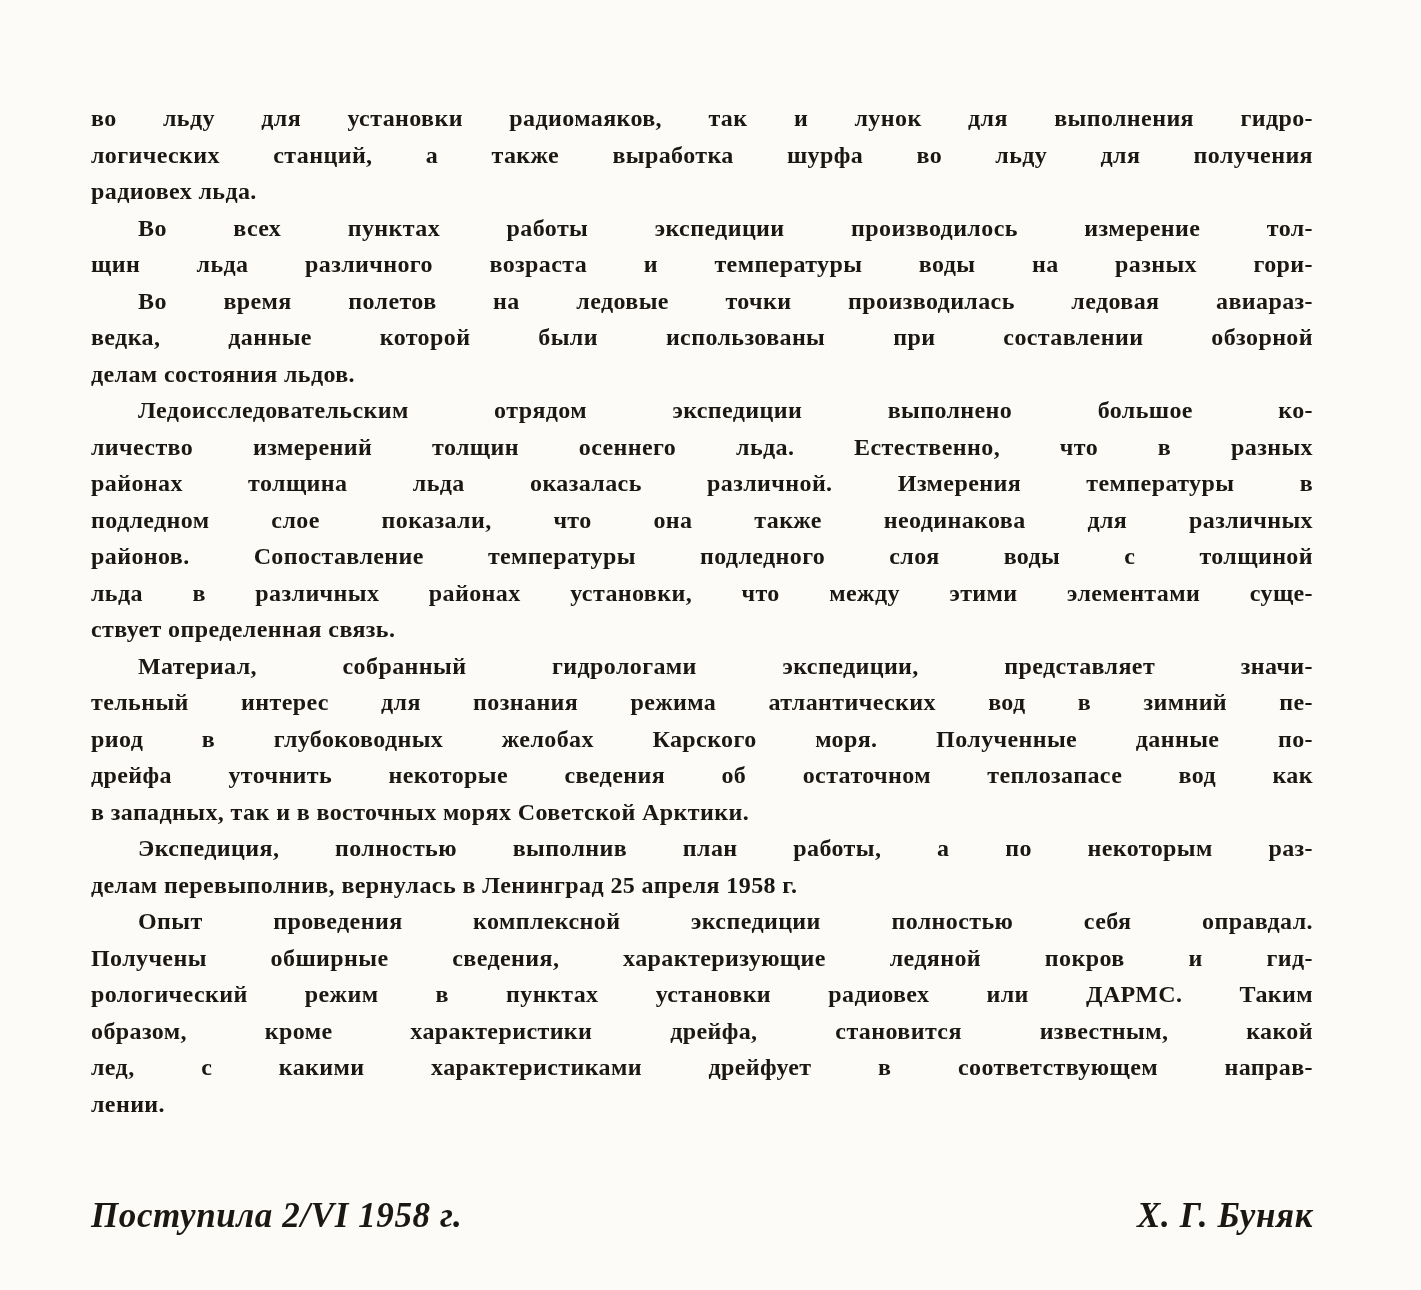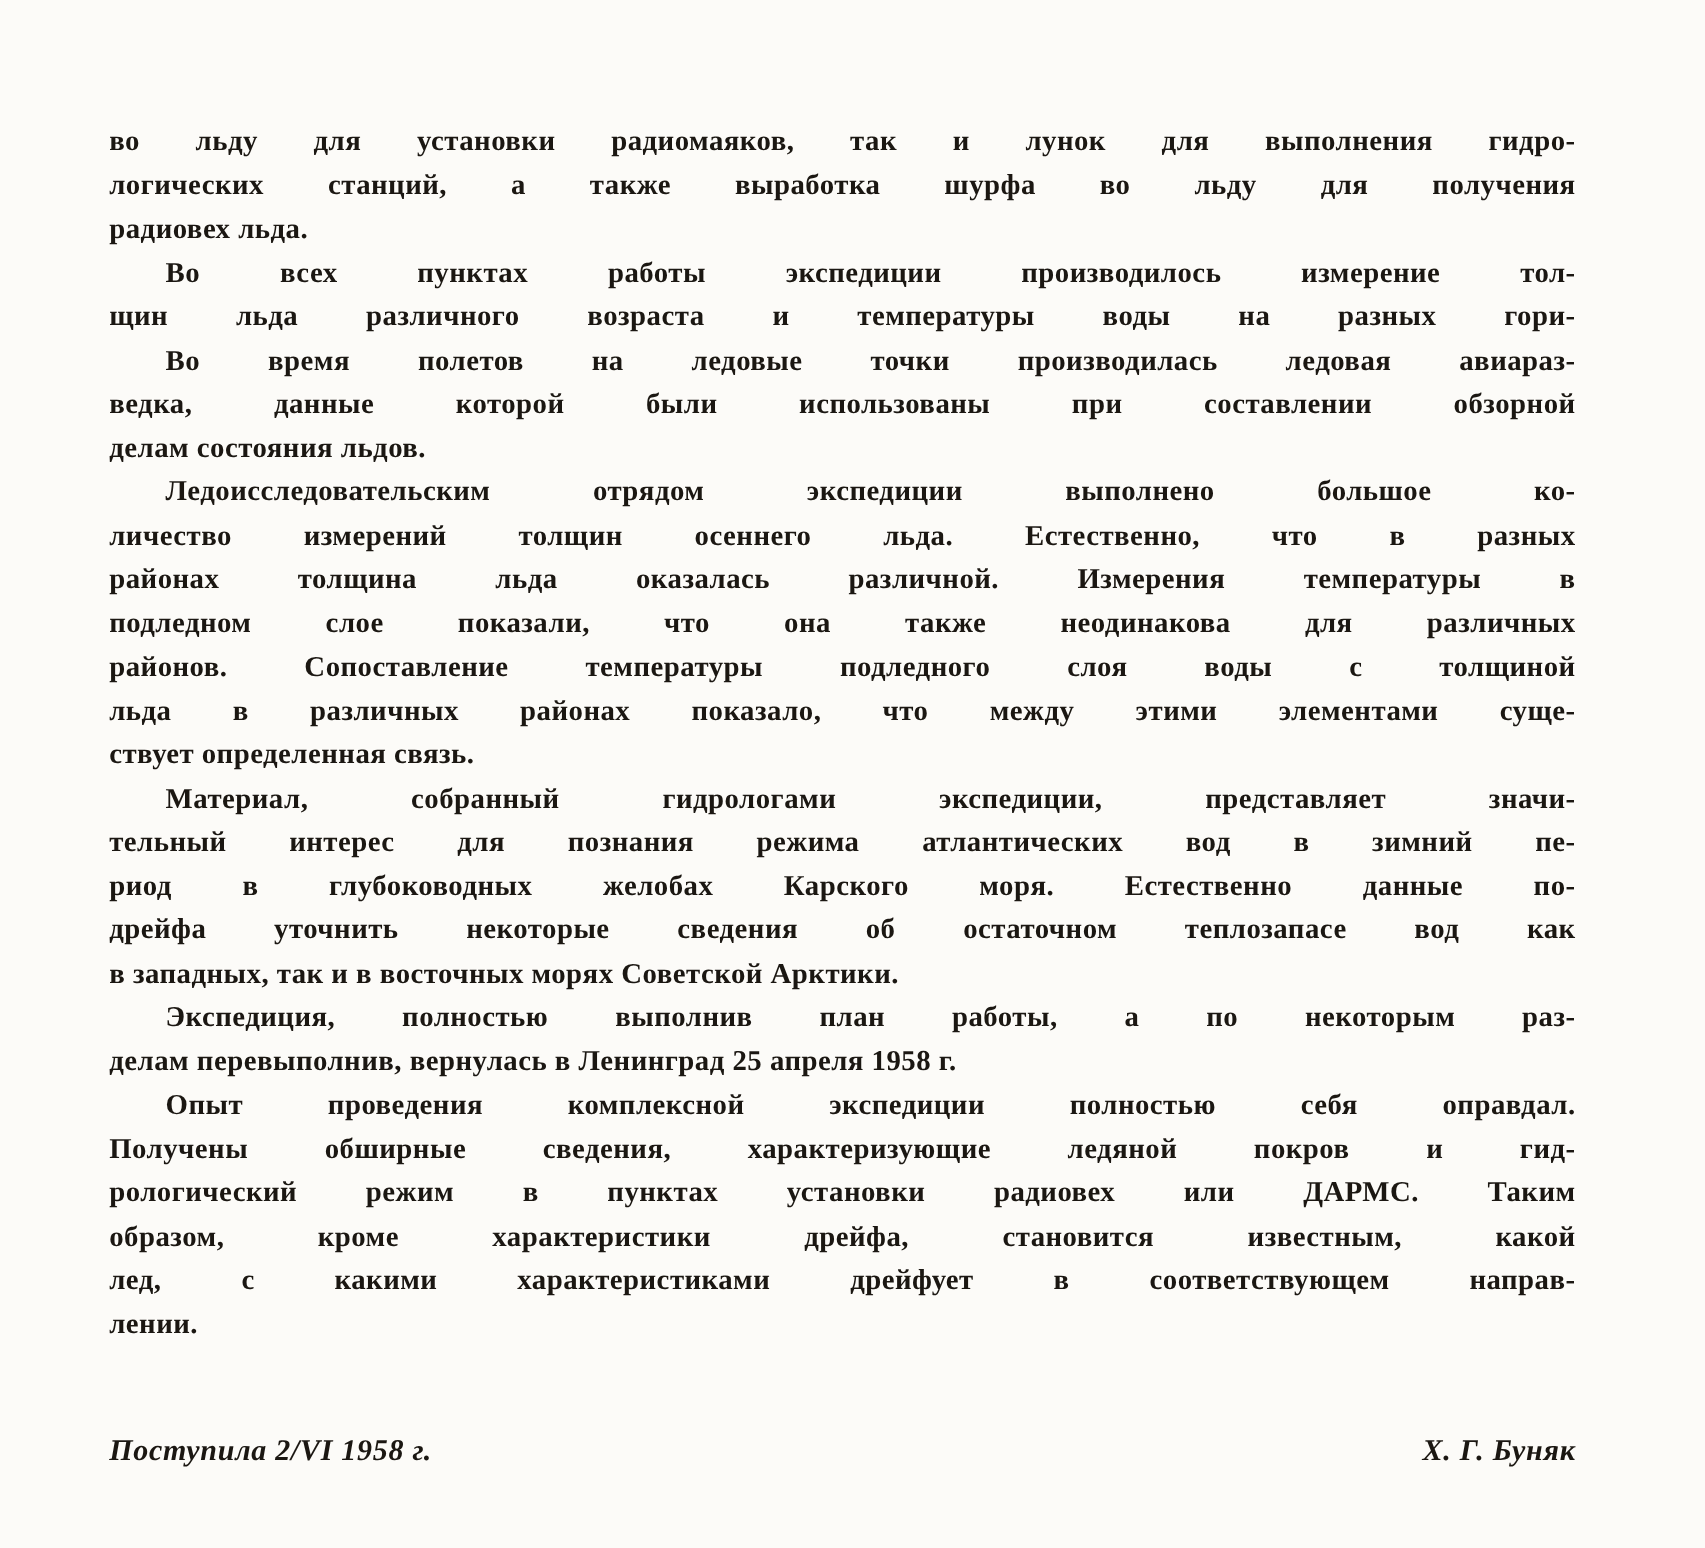--- a/index.html
+++ b/index.html
@@ -44,21 +44,21 @@
     text-indent: 47px;
   }
   .footer {
     position: absolute;
     left: 91px;
     top: 1196px;
     width: 1222px;
     display: flex;
     justify-content: space-between;
     align-items: baseline;
-    font-size: 25px;
+    font-size: 35px;
     font-style: italic;
     font-weight: 700;
     letter-spacing: 0.6px;
   }
 </style>
 </head>
 <body>
 
 <div class="page">
   <div class="text-block">
@@ -68,25 +68,25 @@
       <div class="line indent">Во всех пунктах работы экспедиции производилось измерение тол-</div>
       <div class="line">щин льда различного возраста и температуры воды на разных гори-</div>
       <div class="line indent">Во время полетов на ледовые точки производилась ледовая авиараз-</div>
       <div class="line">ведка, данные которой были использованы при составлении обзорной</div>
       <div class="line last">делам состояния льдов.</div>
       <div class="line indent">Ледоисследовательским отрядом экспедиции выполнено большое ко-</div>
       <div class="line">личество измерений толщин осеннего льда. Естественно, что в разных</div>
       <div class="line">районах толщина льда оказалась различной. Измерения температуры в</div>
       <div class="line">подледном слое показали, что она также неодинакова для различных</div>
       <div class="line">районов. Сопоставление температуры подледного слоя воды с толщиной</div>
-      <div class="line">льда в различных районах показало, что между этими элементами суще-</div>
+      <div class="line">льда в различных районах установки, что между этими элементами суще-</div>
       <div class="line last">ствует определенная связь.</div>
       <div class="line indent">Материал, собранный гидрологами экспедиции, представляет значи-</div>
       <div class="line">тельный интерес для познания режима атлантических вод в зимний пе-</div>
-      <div class="line">риод в глубоководных желобах Карского моря. Естественно данные по-</div>
+      <div class="line">риод в глубоководных желобах Карского моря. Полученные данные по-</div>
       <div class="line">дрейфа уточнить некоторые сведения об остаточном теплозапасе вод как</div>
       <div class="line last">в западных, так и в восточных морях Советской Арктики.</div>
       <div class="line indent">Экспедиция, полностью выполнив план работы, а по некоторым  раз-</div>
       <div class="line last">делам перевыполнив, вернулась в Ленинград 25 апреля 1958 г.</div>
       <div class="line indent">Опыт проведения комплексной экспедиции полностью себя оправдал.</div>
       <div class="line">Получены обширные сведения, характеризующие ледяной покров и гид-</div>
       <div class="line">рологический режим в пунктах установки радиовех или ДАРМС. Таким</div>
       <div class="line">образом, кроме характеристики дрейфа, становится известным, какой</div>
       <div class="line">лед, с какими характеристиками дрейфует в соответствующем направ-</div>
       <div class="line last">лении.</div>

